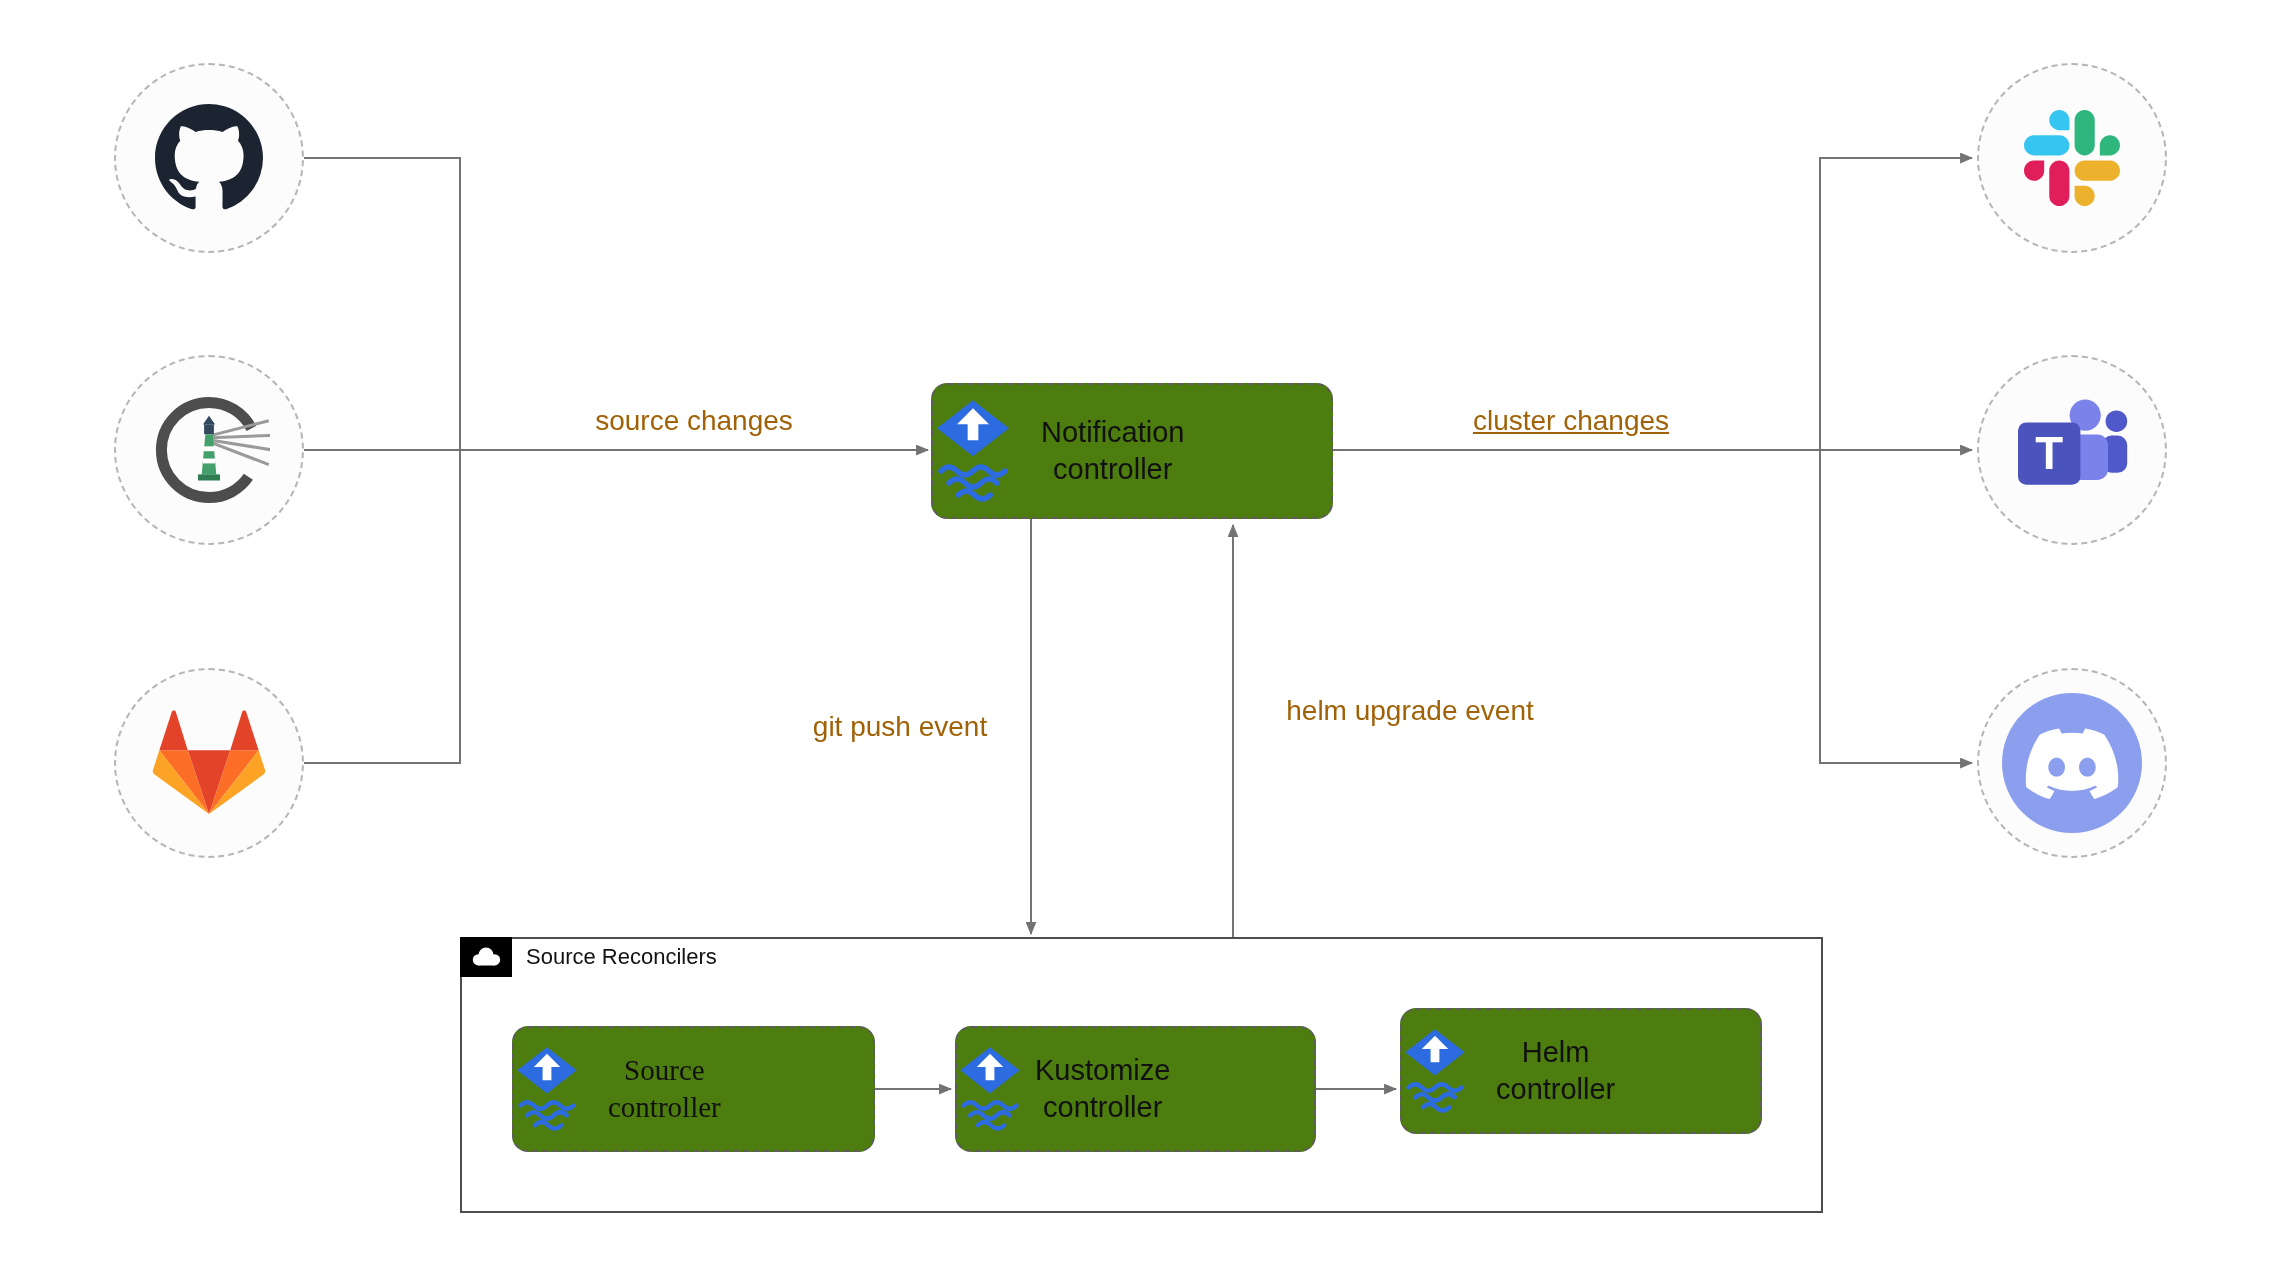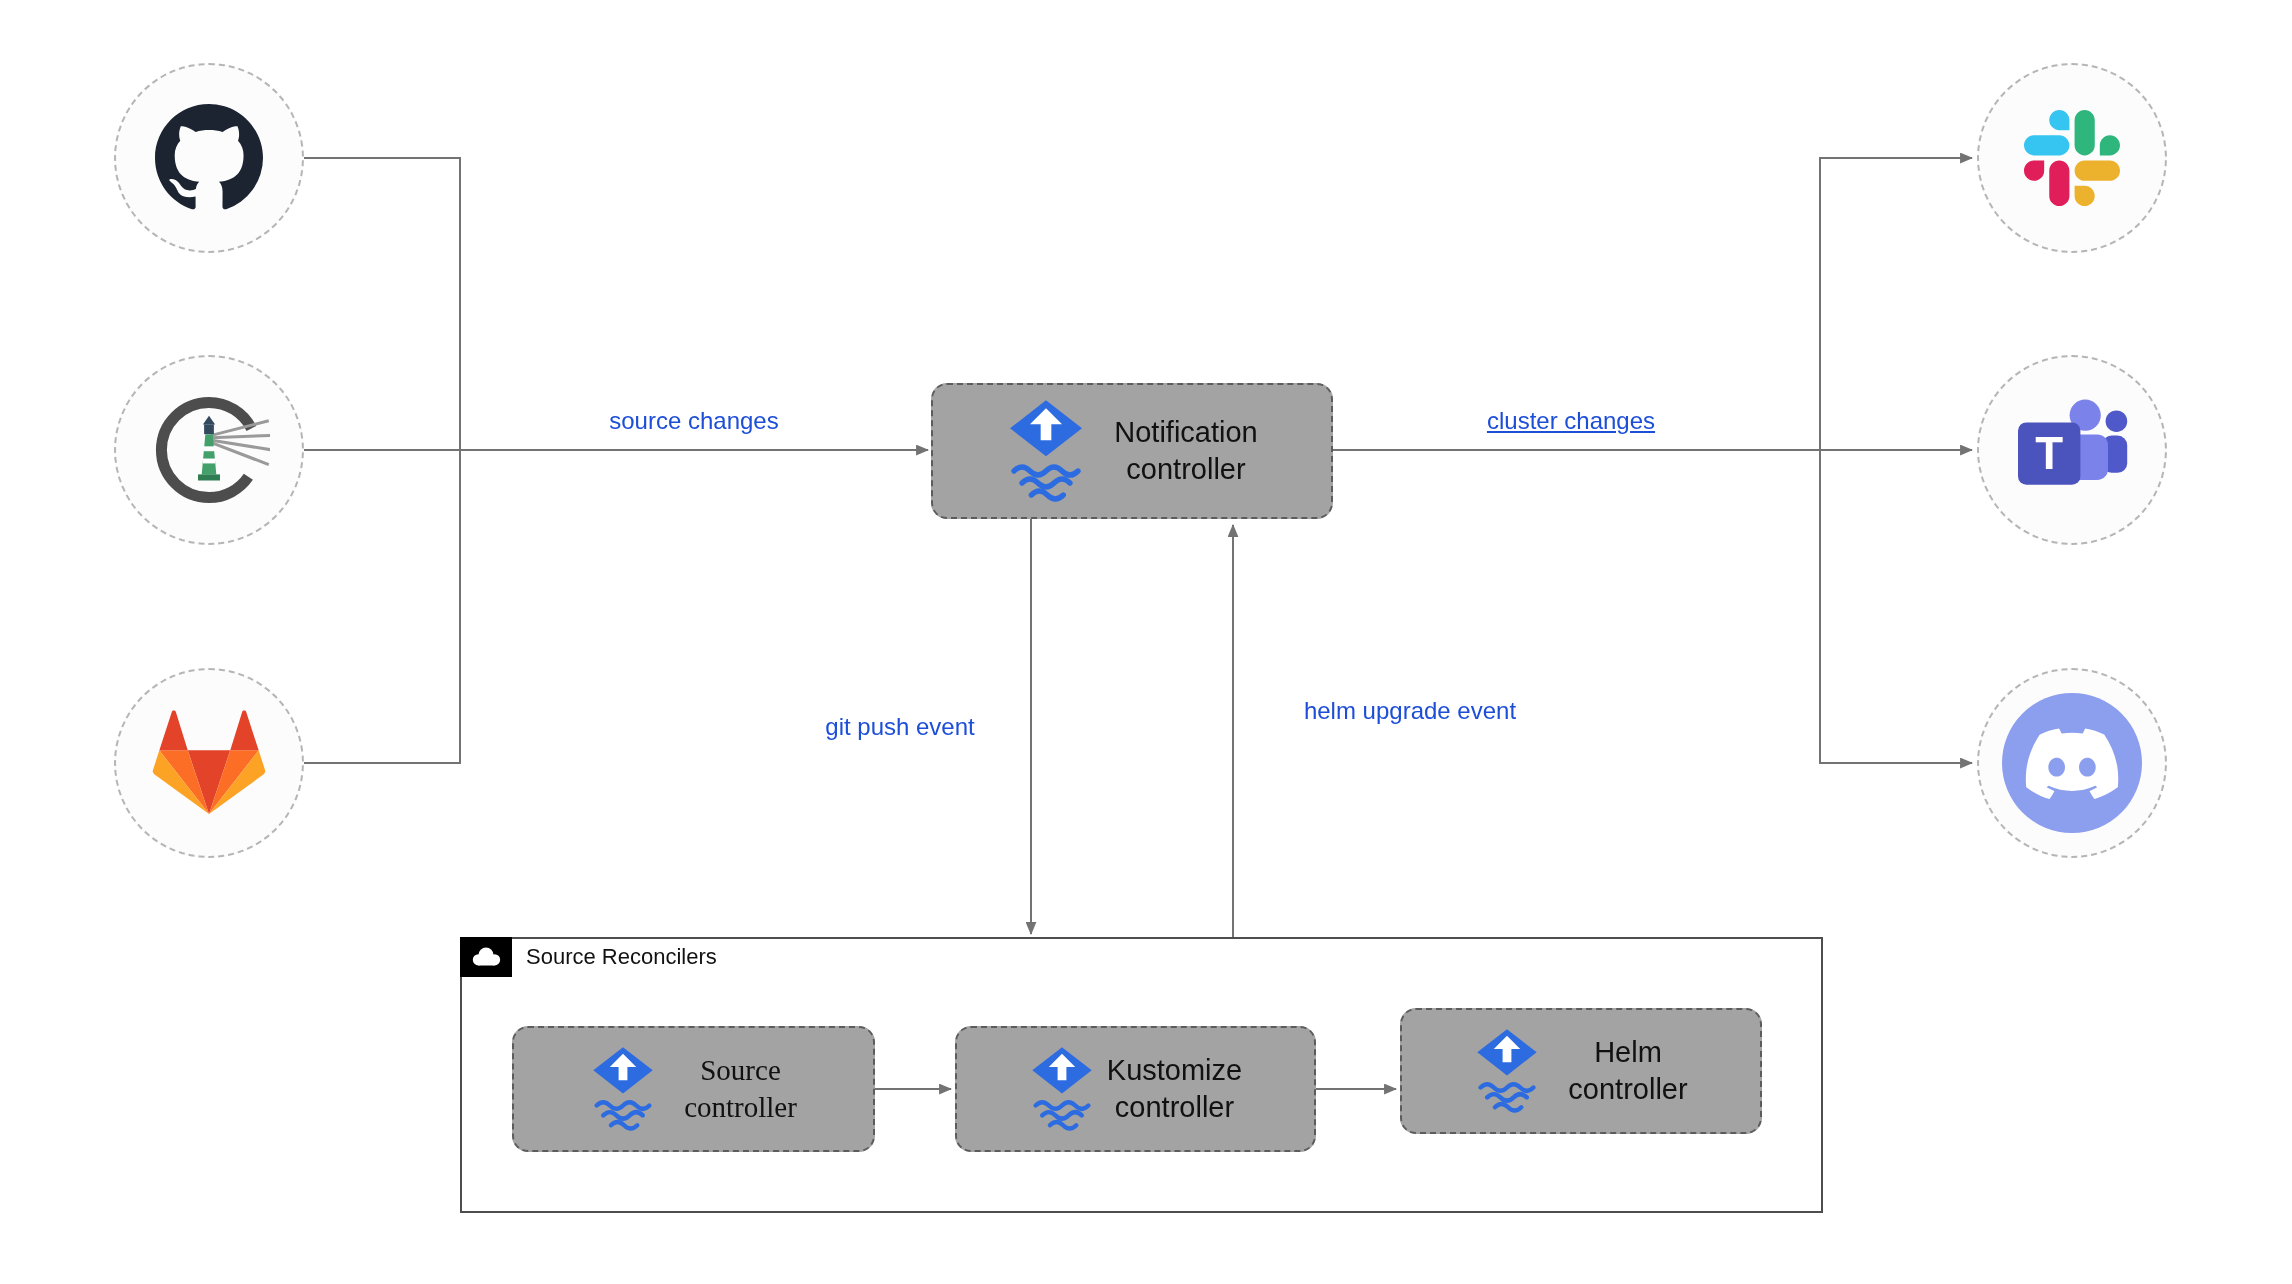--- a/index.html
+++ b/index.html
@@ -7,29 +7,29 @@
     position:relative;width:2292px;height:1284px;background:#ffffff;
     font-family:"Liberation Sans",sans-serif;color:#111;overflow:hidden;
   }
   svg.overlay{position:absolute;left:0;top:0;width:2292px;height:1284px;pointer-events:none;z-index:1;}
   .endpoint{
     position:absolute;width:190px;height:190px;border-radius:50%;
     border:2px dashed #b5b5b5;background:#fcfcfc;box-sizing:border-box;
     display:flex;align-items:center;justify-content:center;z-index:2;
   }
   .cnode{
-    position:absolute;background:#a3a3a3;border:2px dashed #5c5c5c;border-radius:16px;
-    box-sizing:border-box;display:flex;align-items:center;justify-content:center;gap:28px;z-index:2;
+    position:absolute;background:#4d7c0f;border:2px dashed #5c5c5c;border-radius:16px;
+    box-sizing:border-box;display:flex;align-items:center;gap:28px;z-index:2;
   }
   .node-label{
     font-size:29px;line-height:1.28;font-weight:500;color:#111;
     white-space:pre-line;text-align:center;
   }
   .edge-label{
-    position:absolute;transform:translate(-50%,-50%);font-size:24px;color:#1d4ed8;
+    position:absolute;transform:translate(-50%,-50%);font-size:28px;color:#a16207;
     white-space:nowrap;z-index:3;
   }
   .container-box{
     position:absolute;left:460px;top:937px;width:1363px;height:276px;
     border:2px solid #4d4d4d;background:#ffffff;box-sizing:border-box;z-index:0;
   }
   .container-tab{
     position:absolute;left:-2px;top:-2px;width:52px;height:40px;background:#000;
     display:flex;align-items:center;justify-content:center;
   }

